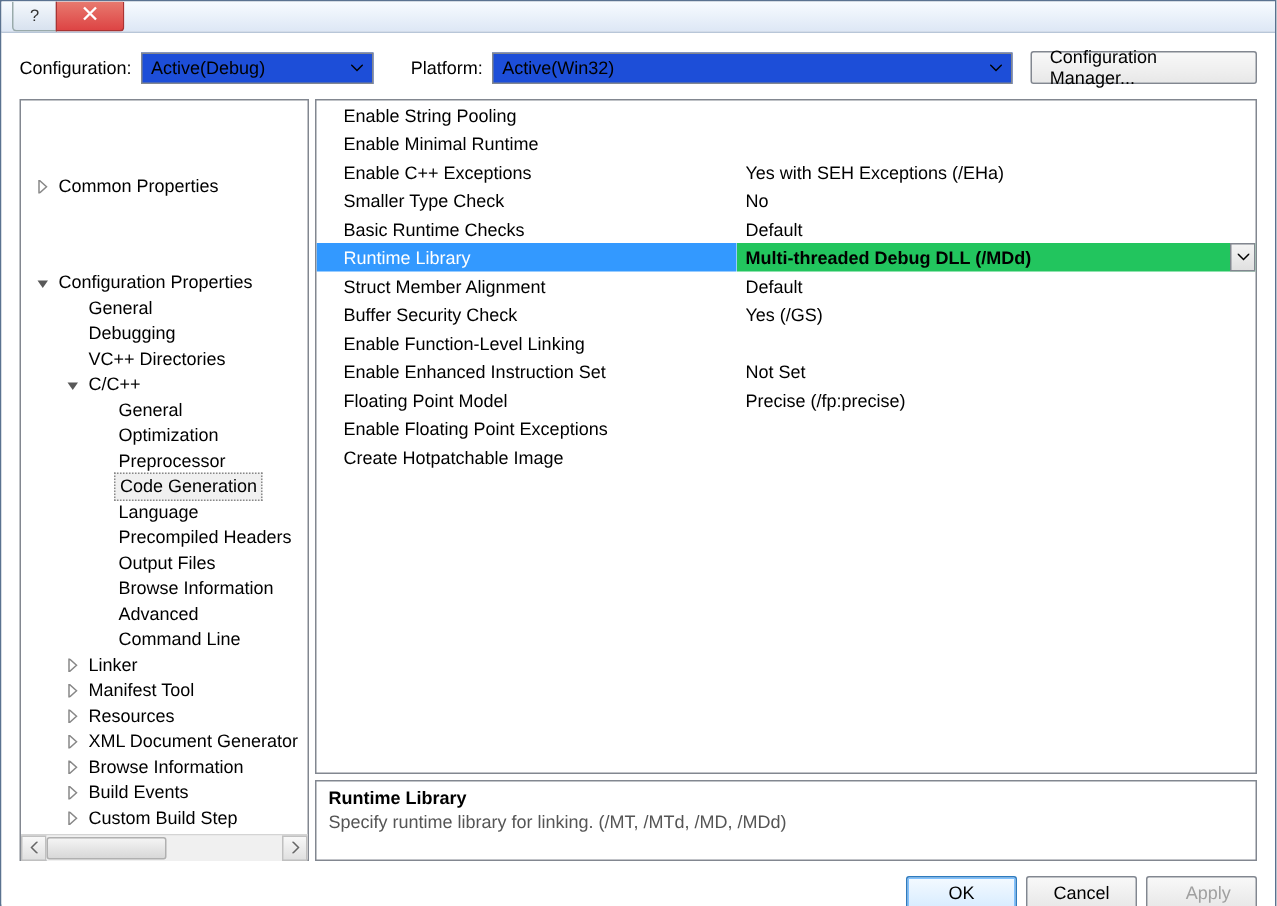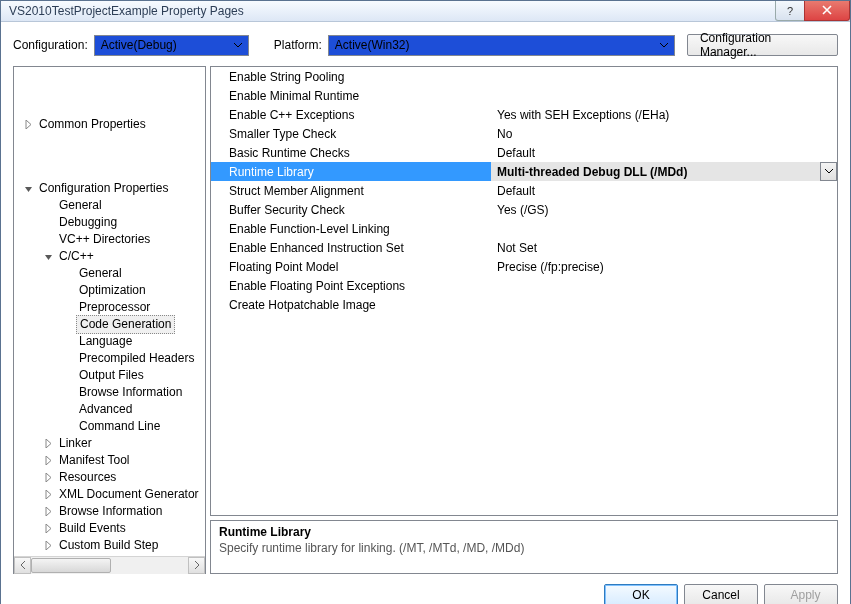--- a/index.html
+++ b/index.html
@@ -37,37 +37,36 @@
   .tree-scroll { height: 17px; border-top: 1px solid #d4d4d4; background: #f0f0f0; display: flex; align-items: center; }
   .tree-scroll .sb-btn { width: 17px; height: 17px; background: linear-gradient(#f8f8f8,#e0e0e0); border: 1px solid #c0c0c0; display:flex; align-items:center; justify-content:center; }
   .tree-scroll .sb-track { flex:1; height: 17px; background:#f0f0f0; position:relative; }
   .tree-scroll .sb-thumb { position:absolute; left:0; top:0; width:80px; height:15px; margin:1px 0; background: linear-gradient(#f4f4f4,#d8d8d8); border:1px solid #b0b0b0; border-radius:2px; }
   .rightpane { flex: 1; display: flex; flex-direction: column; gap: 4px; min-width: 0; }
   .grid { flex: 1; border: 1px solid #828790; background: #fff; overflow: hidden; }
   .grid table { width: 100%; border-collapse: collapse; }
   .grid td { height: 19px; padding: 0 6px 0 18px; vertical-align: middle; border: 0; }
   .grid td.val { padding-left: 6px; }
   .grid tr.sel td { background: #3399ff; color: #fff; }
-  .grid tr.sel td.val { background: #e5e5e5; color: #000; font-weight: bold; position: relative; padding-right: 20px; }
+  .grid tr.sel td.val { background: #22c55e; color: #000; font-weight: bold; position: relative; padding-right: 20px; }
   .grid .dd { position: absolute; right: 0; top: 0; width: 17px; height: 19px; border: 1px solid #828790; background: linear-gradient(#f4f4f4,#e0e0e0); display:flex; align-items:center; justify-content:center; }
   .grid col.name { width: 280px; }
   .desc { height: 54px; border: 1px solid #828790; background: #fff; padding: 4px 8px; color: #555; }
   .desc .title { font-weight: bold; color: #000; }
   .desc .body { color: #555; margin-top: 2px; }
   .btnrow { display: flex; justify-content: flex-end; gap: 6px; padding-top: 10px; }
   .btnrow .btn { width: 74px; justify-content: center; }
   .btn.default { border: 1px solid #2f7bbf; box-shadow: inset 0 0 0 1px #7fc1ff; background: linear-gradient(#f4faff,#d8ecff); }
   .btn.disabled { color: #a0a0a0; padding-left: 21px; }
 </style>
 </head>
 <body>
 
 <div class="window">
   <div class="titlebar">
-    <div class="title">VS2010TestProjectExample Property Pages</div>
     <div class="win-btns">
       <div class="win-btn help">
         <span>?</span>
       </div>
       <div class="win-btn close">
         <span>
           <svg viewBox="0 0 10 10">
               <path d="M1 1 L9 9 M9 1 L1 9" stroke="#fff" stroke-width="1.6"></path>
             </svg>
         </span>

